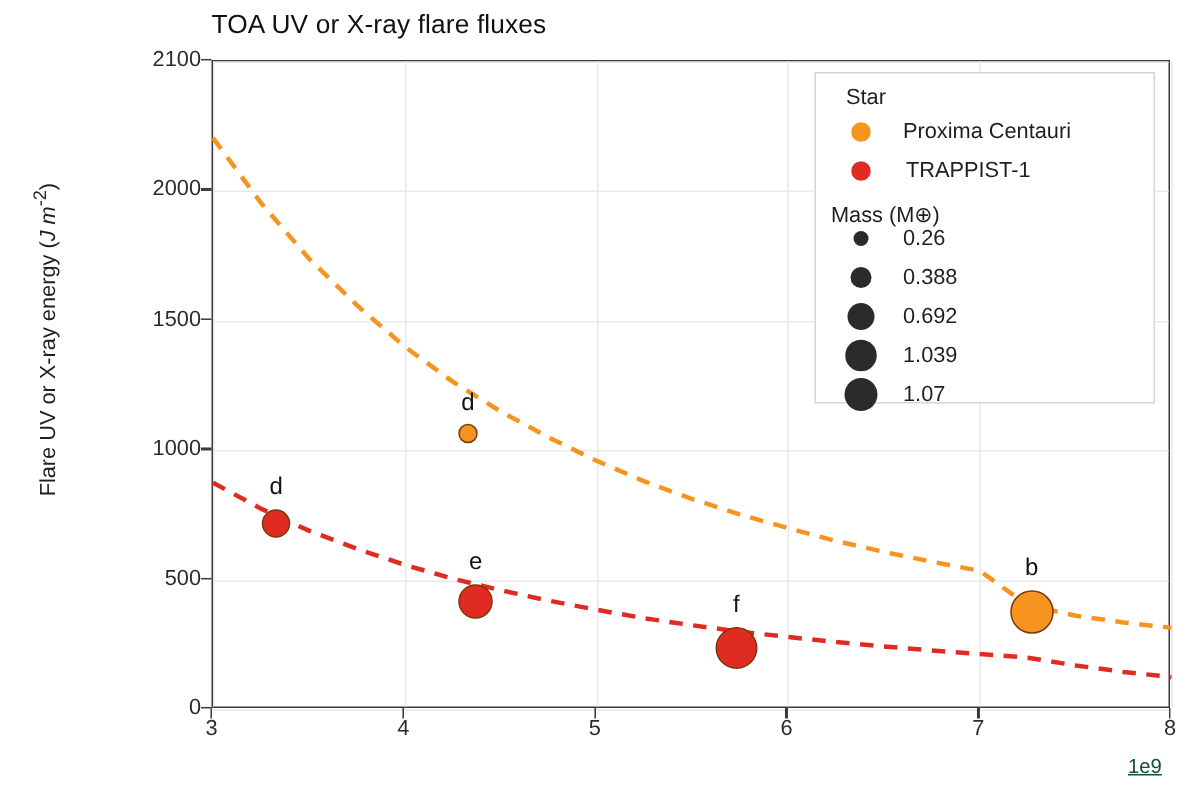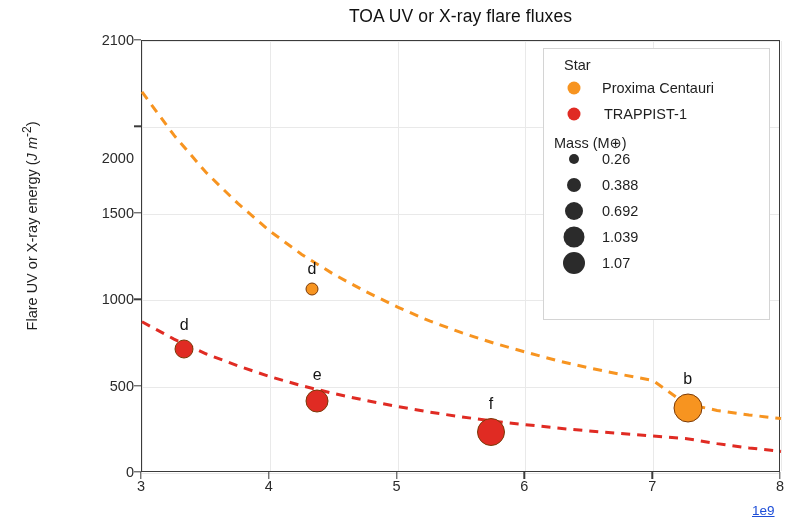--- a/index.html
+++ b/index.html
@@ -19,21 +19,21 @@
     position: absolute;
     left: 0; top: 0;
     width: 800px;
     height: 530px;
   }
   .chart-title {
     position: absolute;
     left: 141px;
     top: 6px;
     width: 639px;
-    text-align: center;
+    text-align: left;
     font-size: 17.5px;
     color: #111111;
     letter-spacing: 0.1px;
   }
   #plot-area {
     position: absolute;
     left: 141px;
     top: 40px;
     width: 639px;
     height: 432px;
@@ -88,21 +88,21 @@
     width: 639px;
     text-align: center;
     font-size: 14.5px;
     color: #1f1f1f;
   }
   .xaxis-exponent {
     position: absolute;
     left: 752px;
     top: 503px;
     font-size: 13.5px;
-    color: #1d4ed8;
+    color: #14532d;
     text-decoration: underline;
   }
   .yaxis-label {
     position: absolute;
     left: -140px;
     top: 216px;
     width: 340px;
     text-align: center;
     font-size: 14.5px;
     color: #1f1f1f;
@@ -131,21 +131,21 @@
     color: #141414;
     transform: translate(-50%, -100%);
     white-space: nowrap;
   }
 
   #legend-box {
     position: absolute;
     left: 543px;
     top: 48px;
     width: 227px;
-    height: 272px;
+    height: 221px;
     background: #ffffff;
     border: 1px solid #d4d4d4;
     box-sizing: border-box;
     box-shadow: 0 0 0 0 rgba(0,0,0,0);
   }
   .legend-title {
     position: absolute;
     font-size: 14.5px;
     color: #1f1f1f;
     white-space: nowrap;
@@ -206,21 +206,21 @@
 
   <div id="yticks">
       <div class="ytick-label" style="top: 472px;">0</div>
       <div class="ytick-mark" style="top: 472px;"></div>
       <div class="ytick-label" style="top: 385.6px;">500</div>
       <div class="ytick-mark" style="top: 385.6px;"></div>
       <div class="ytick-label" style="top: 299.2px;">1000</div>
       <div class="ytick-mark" style="top: 299.2px;"></div>
       <div class="ytick-label" style="top: 212.8px;">1500</div>
       <div class="ytick-mark" style="top: 212.8px;"></div>
-      <div class="ytick-label" style="top: 126.4px; margin-top: 32px;">2000</div>
+      <div class="ytick-label" style="top: 126.4px;">2000</div>
       <div class="ytick-mark" style="top: 126.4px;"></div>
       <div class="ytick-label" style="top: 40px;">2100</div>
       <div class="ytick-mark" style="top: 40px;"></div>
     </div>
   <div id="xticks">
       <div class="xtick-label" style="left: 141px;">3</div>
       <div class="xtick-mark" style="left: 141px;"></div>
       <div class="xtick-label" style="left: 268.8px;">4</div>
       <div class="xtick-mark" style="left: 268.8px;"></div>
       <div class="xtick-label" style="left: 396.6px;">5</div>

